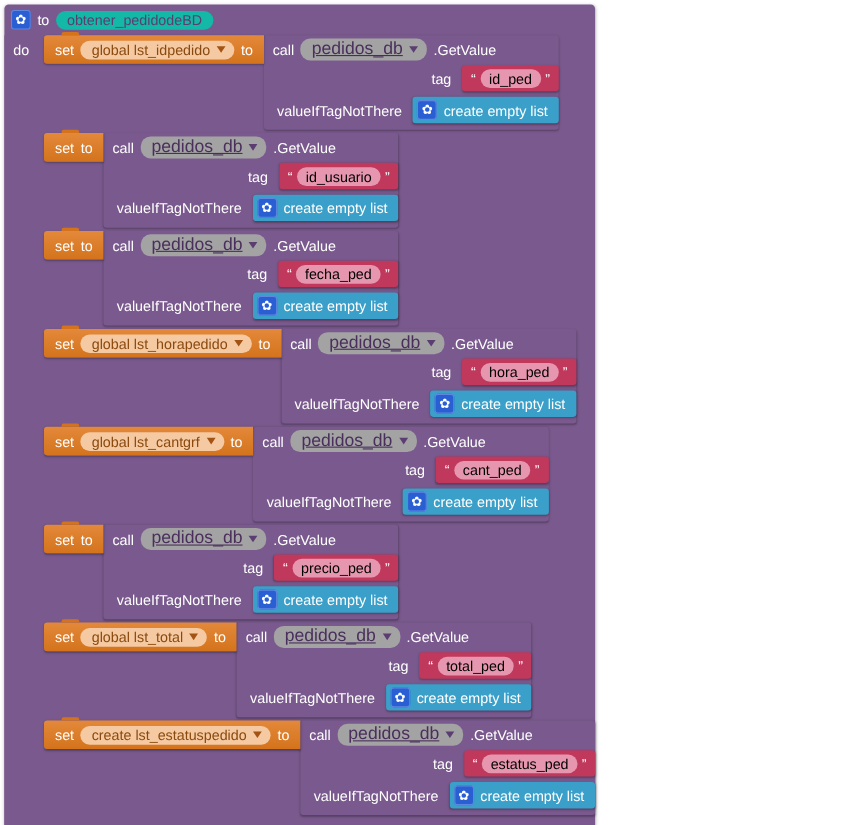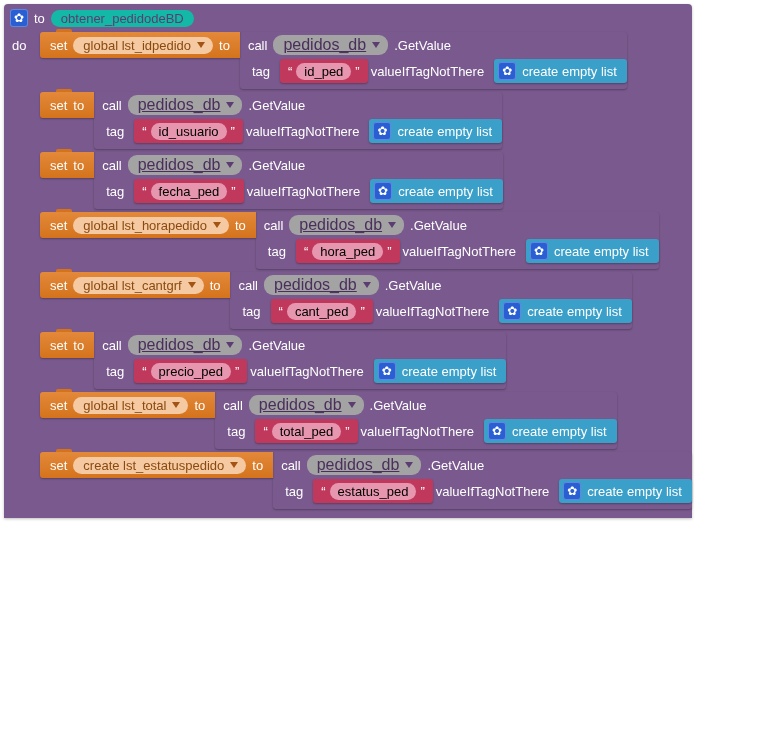--- a/index.html
+++ b/index.html
@@ -133,21 +133,21 @@
     color: #4a2f5c;
     border-radius: 9px;
     padding: 1px 8px 1px 10px;
     display: inline-flex; align-items: center; gap: 6px;
     font-size: 16px;
     text-decoration: underline;
   }
   .method-chip .tri { border-top-color: #5c3d72; }
   .call-args {
     display: flex;
-    flex-direction: row;
+    flex-direction: column;
     align-items: flex-end;
     gap: 3px;
     padding: 0 0 5px 12px;
   }
   .arg-row {
     display: flex;
     align-items: center;
     gap: 6px;
     height: 26px;
   }

